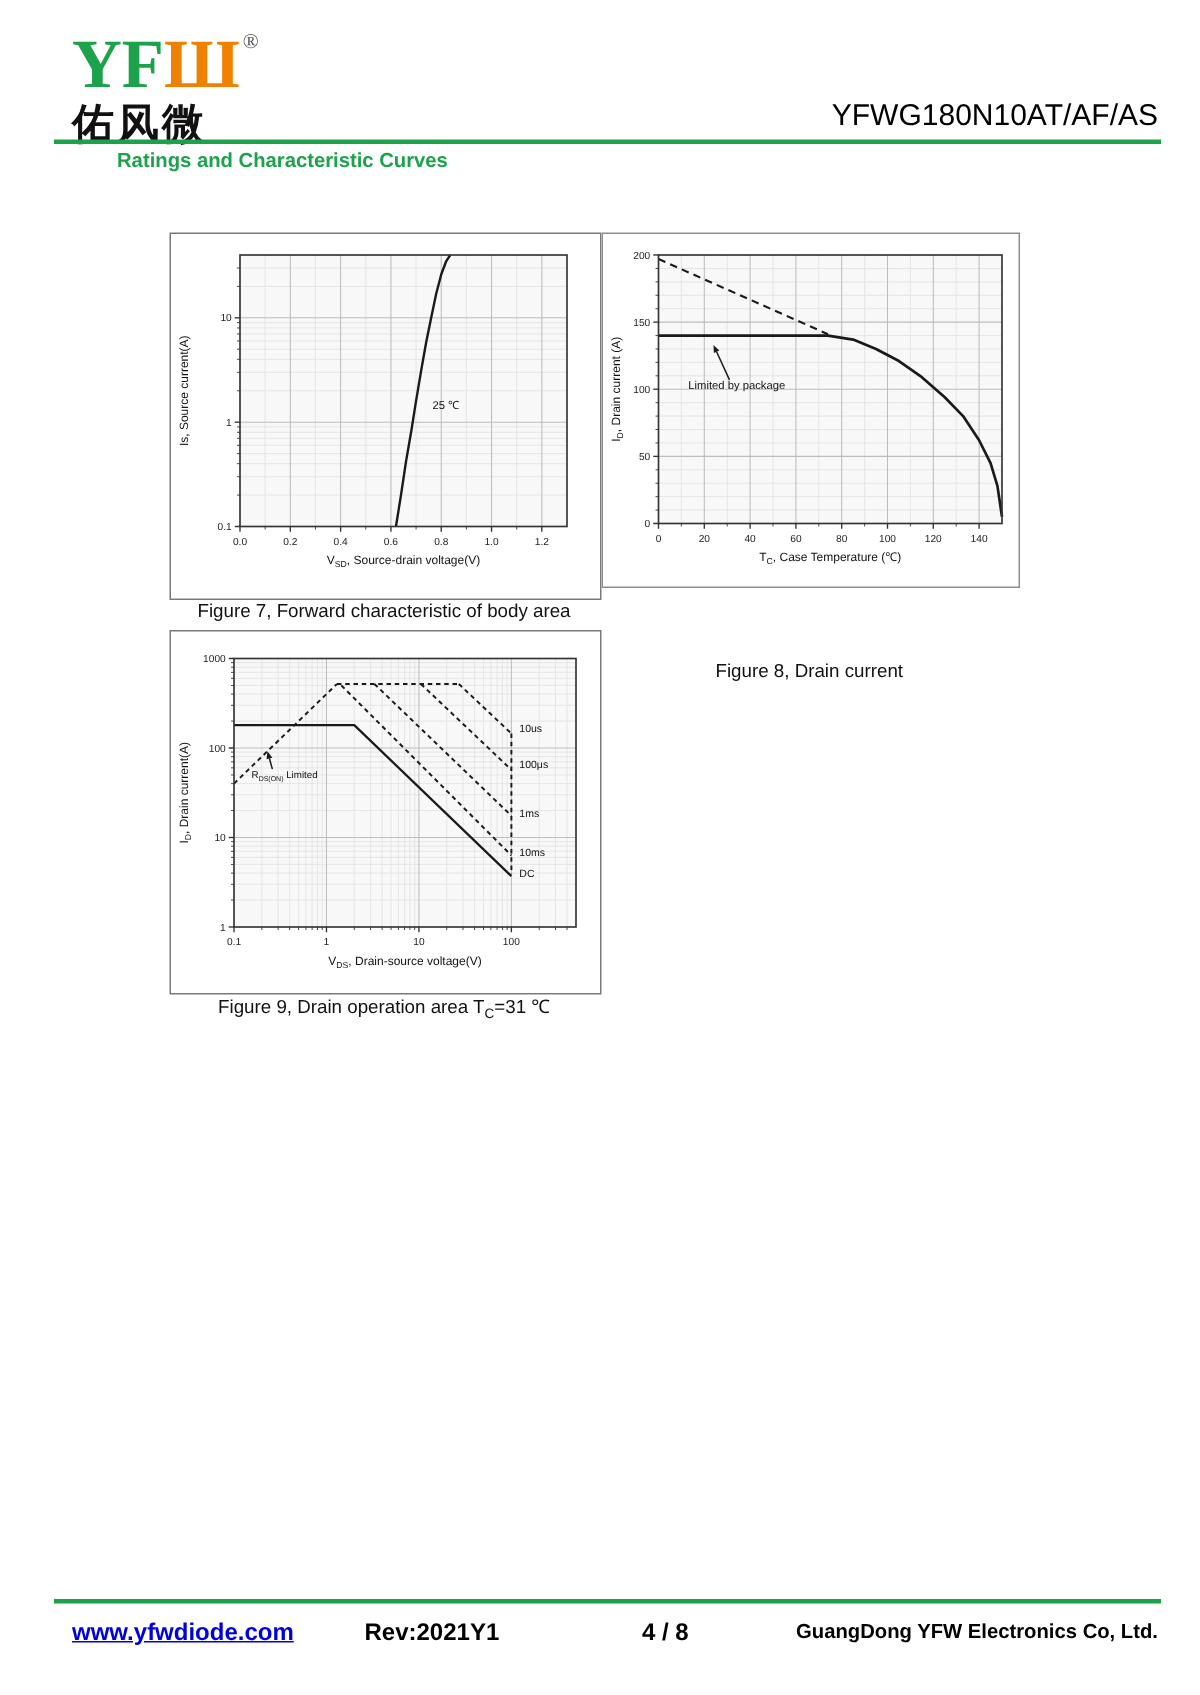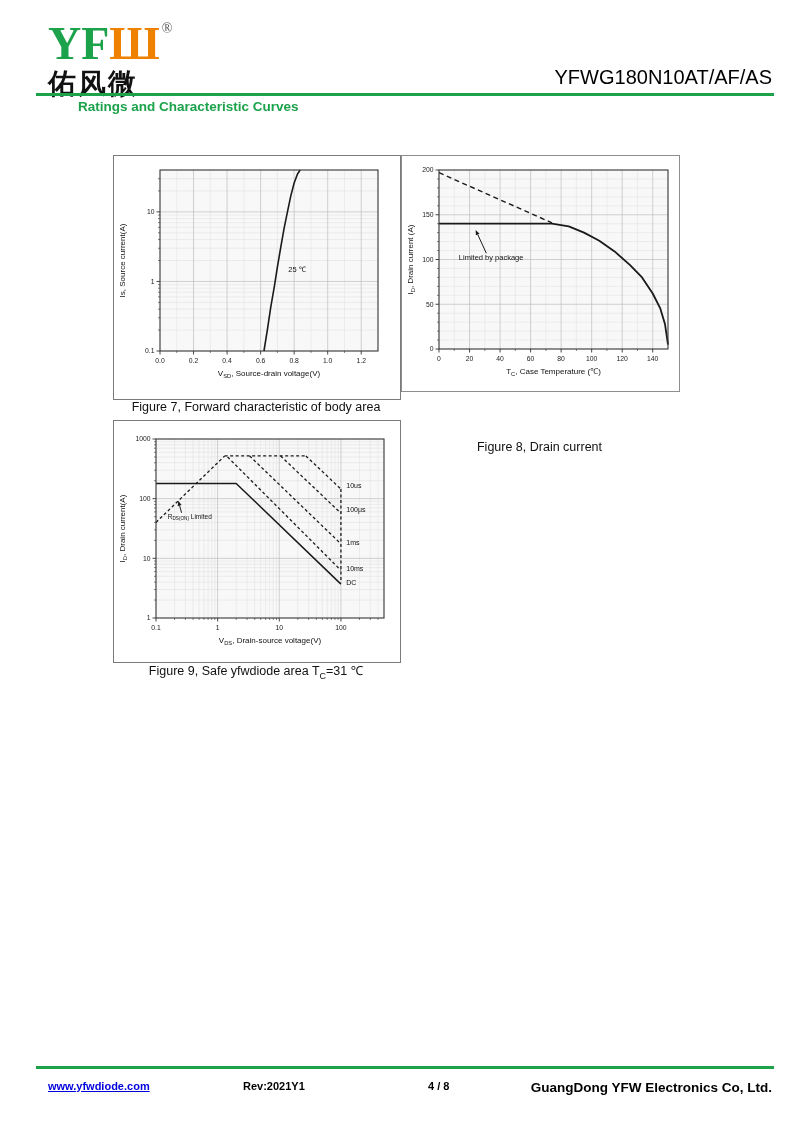--- a/index.html
+++ b/index.html
@@ -18,21 +18,21 @@
   .section-title{position:absolute;left:38px;top:99px;font-size:13.5px;font-weight:bold;color:var(--green);margin-left:40px;}
   .figbox{position:absolute;border:1px solid #7a7a7a;background:#fff;}
   .fig7{left:113px;top:155px;width:286px;height:243px;}
   .fig8{left:401px;top:155px;width:277px;height:235px;border-color:#8e8e8e;}
   .fig9{left:113px;top:420px;width:286px;height:241px;}
   .caption{position:absolute;font-size:12.5px;color:#111;text-align:center;}
   .cap7{left:113px;top:400px;width:286px;}
   .cap8{left:401px;top:400px;width:277px;margin-top:40px;}
   .cap9{left:113px;top:662px;width:286px;}
   .caption sub{font-size:9px;}
-  .footer-item{position:absolute;top:1080px;font-weight:bold;font-size:11px;color:#000;}
+  .footer-item{position:absolute;top:1080px;font-weight:bold;font-size:16px;color:#000;}
   .f-link{left:48px;color:var(--linkblue);text-decoration:underline;}
   .f-rev{left:243px;}
   .f-page{left:428px;}
   .f-company{right:28px;font-size:13.5px;}
   svg{display:block;}
 </style>
 </head>
 <body>
 
 <div class="page">
@@ -370,21 +370,21 @@
         <text x="232.239456002336" y="67.15988820967766" text-anchor="start" font-size="7" fill="#111"><tspan>10us</tspan></text>
         <text x="232.239456002336" y="90.90364206044259" text-anchor="start" font-size="7" fill="#111"><tspan>100μs</tspan></text>
         <text x="232.239456002336" y="123.58321435776298" text-anchor="start" font-size="7" fill="#111"><tspan>1ms</tspan></text>
         <text x="232.239456002336" y="149.72062919327084" text-anchor="start" font-size="7" fill="#111"><tspan>10ms</tspan></text>
         <text x="232.239456002336" y="163.80728412088519" text-anchor="start" font-size="7" fill="#111"><tspan>DC</tspan></text>
         <text x="53.73181375679097" y="97.78878270966608" text-anchor="start" font-size="6.5" fill="#111"><tspan>R</tspan><tspan font-size="4.68" dy="1.625">DS(ON)</tspan><tspan dy="-1.625"> Limited</tspan></text>
         <line x1="67.57845108947568" y1="91.78212971741141" x2="65.6201517223299" y2="84.64892845117224" stroke="#1a1a1a" stroke-width="1"></line>
         <polygon points="64.29646266807606,79.82732630171522 63.691510862547084,85.17840407287378 67.5487925821127,84.1194528294707" fill="#1a1a1a"></polygon>
       </svg>
   </div>
-  <div class="caption cap9"><span>Figure 9, Safe yfwdiode area T</span><sub>C</sub><span>=31  ℃</span></div>
+  <div class="caption cap9"><span>Figure 9, Drain operation area T</span><sub>C</sub><span>=31  ℃</span></div>
 
   <div class="rule rule-bottom"></div>
   <a class="footer-item f-link" href="#">www.yfwdiode.com</a>
   <div class="footer-item f-rev">Rev:2021Y1</div>
   <div class="footer-item f-page">4 / 8</div>
   <div class="footer-item f-company">GuangDong YFW Electronics Co, Ltd.</div>
 
 </div>
 
 </body></html>

